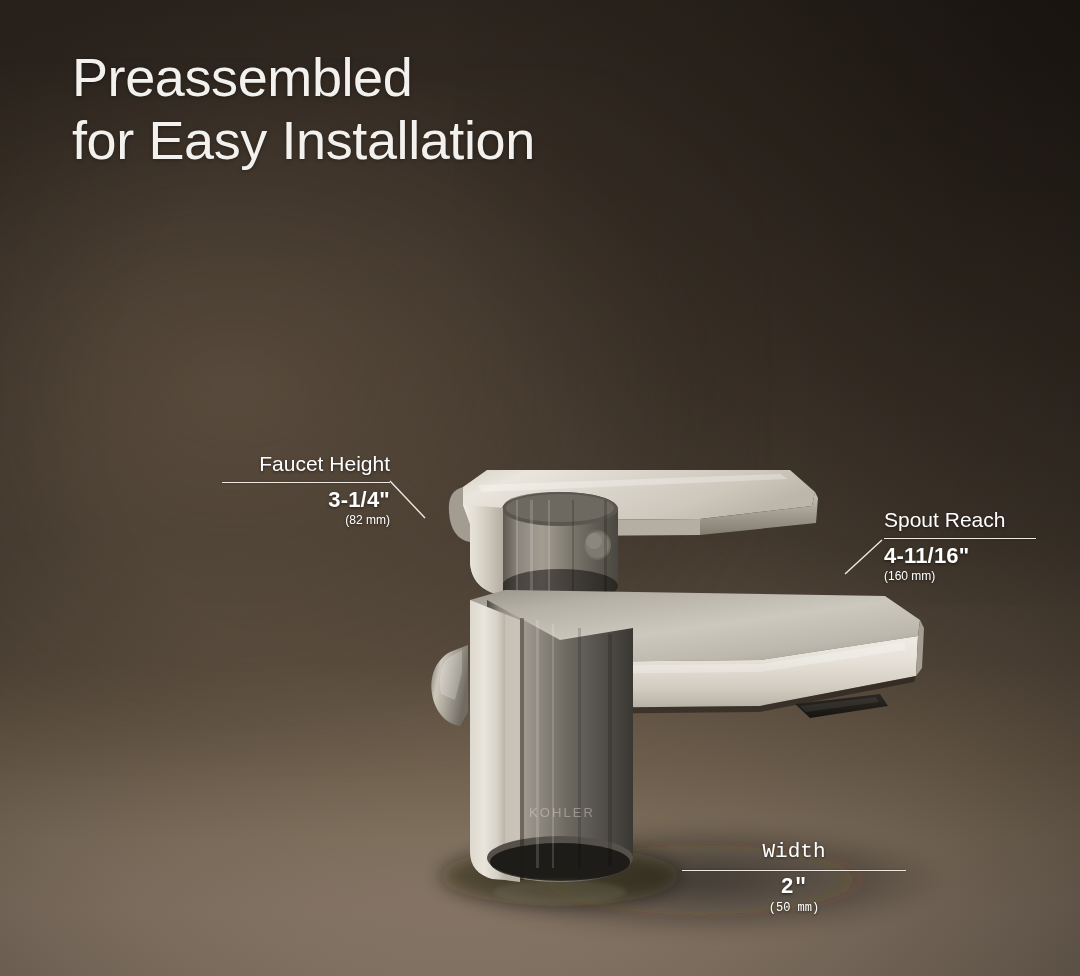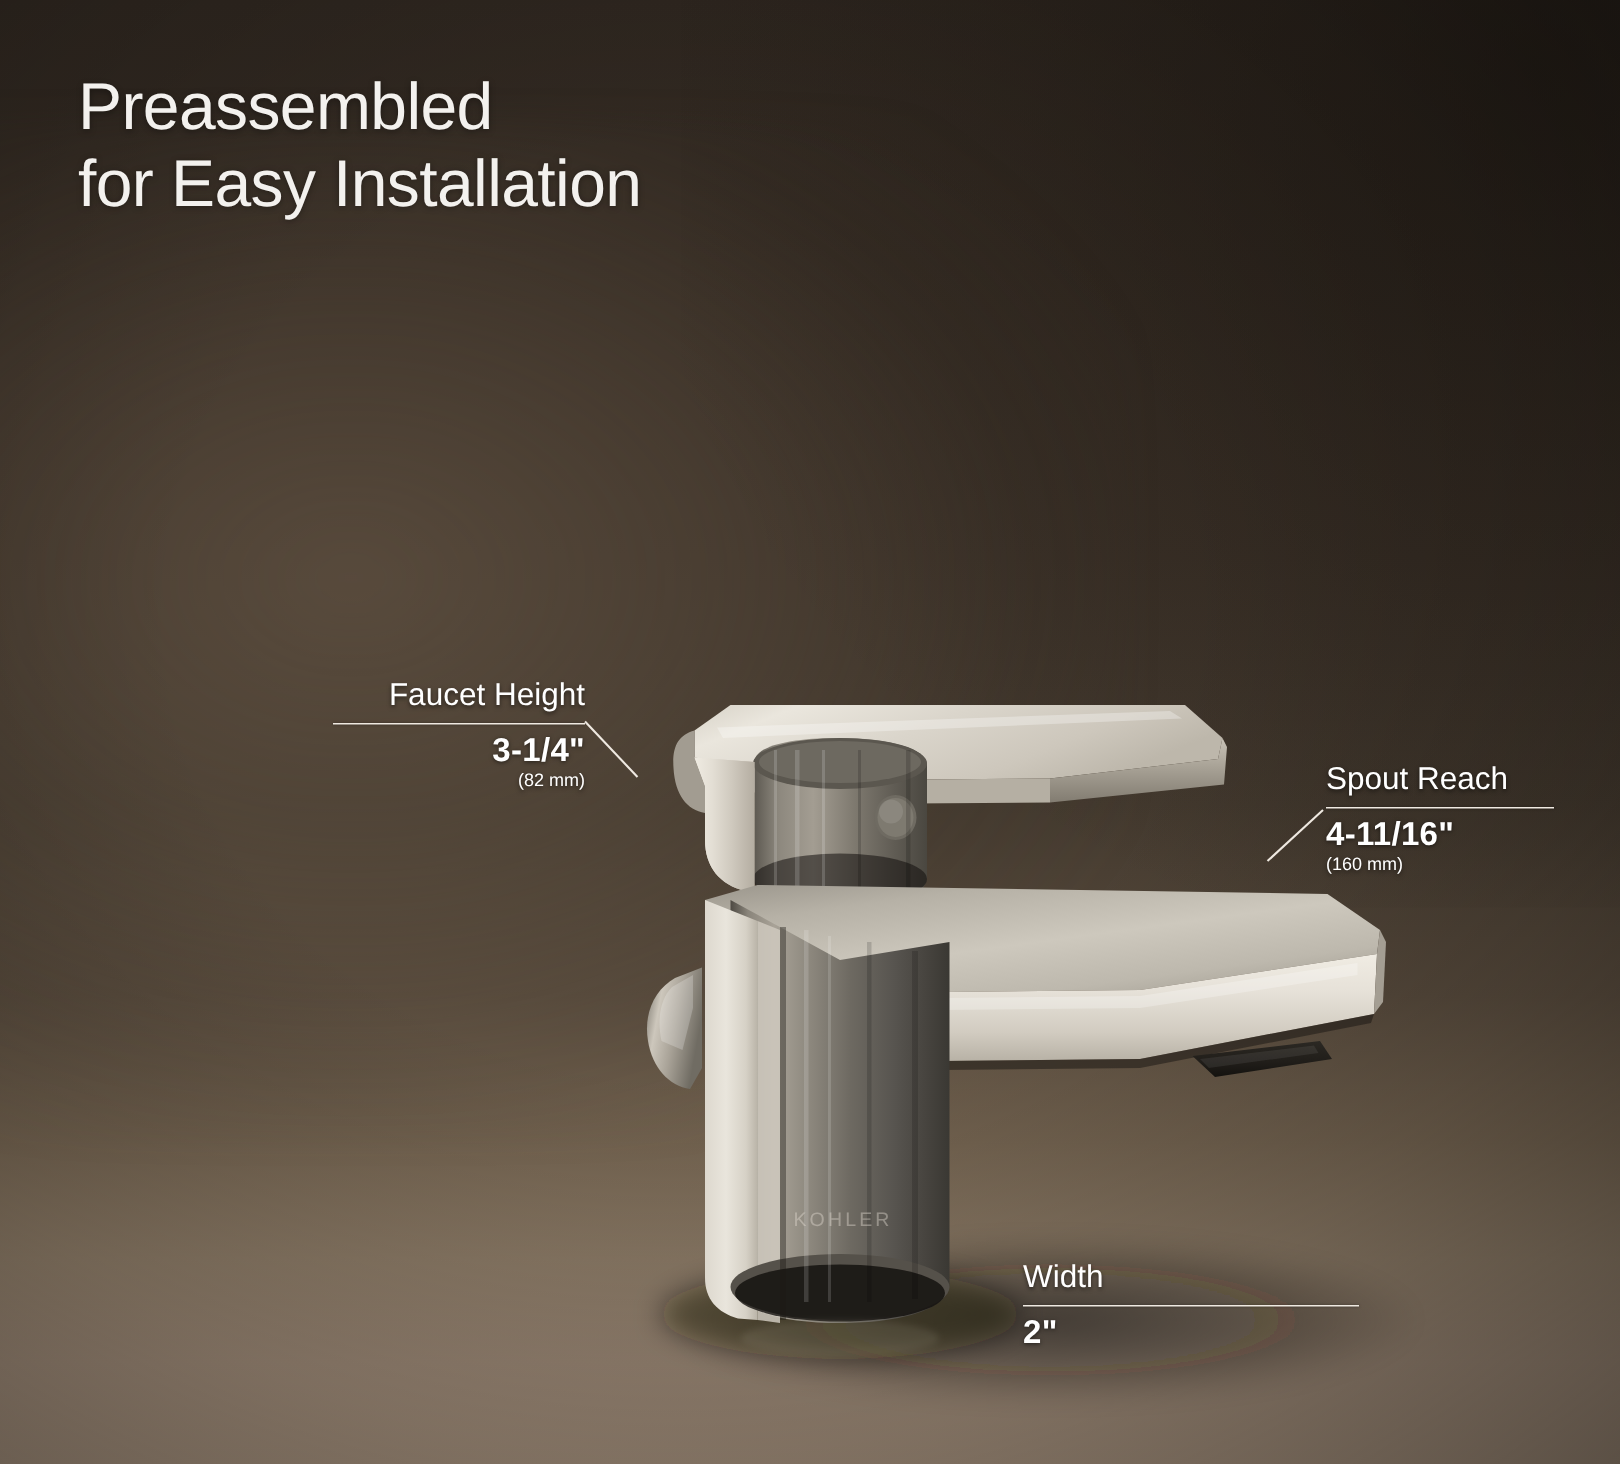--- a/index.html
+++ b/index.html
@@ -62,24 +62,24 @@
     height: 62%;
     background: radial-gradient(ellipse at 92% 8%,
       rgba(24,19,14,0.55) 0%,
       rgba(30,24,18,0.28) 42%,
       rgba(0,0,0,0) 76%);
   }
 
   
   .headline {
     position: absolute;
-    left: 52px;
+    left: 72px;
     top: 46px;
     color: #f3f1ee;
-    font-size: 44px;
+    font-size: 54px;
     line-height: 1.16;
     font-weight: 400;
     letter-spacing: -0.4px;
     text-shadow: 0 1px 4px rgba(0,0,0,0.35);
     white-space: pre-line;
   }
 
   
   #faucet {
     position: absolute;
@@ -118,21 +118,21 @@
     line-height: 1.25;
     white-space: nowrap;
   }
 
   #callout-height { left: 222px; top: 452px; text-align: right; }
   #callout-height .c-rule { width: 168px; }
 
   #callout-reach { left: 884px; top: 508px; text-align: left; }
   #callout-reach .c-rule { width: 152px; margin-left: auto; }
 
-  #callout-width { left: 682px; top: 840px; text-align: left; width: 224px; }
+  #callout-width { left: 682px; top: 840px; text-align: center; width: 224px; font-family: Liberation Mono, monospace; }
   #callout-width .c-rule { width: 224px; margin-left: auto; }
 
   
   #leaders {
     position: absolute;
     left: 0;
     top: 0;
     pointer-events: none;
   }
 </style>
@@ -338,15 +338,16 @@
     <div class="c-title">Spout Reach</div>
     <div class="c-rule"></div>
     <div class="c-imperial">4-11/16"</div>
     <div class="c-metric">(160 mm)</div>
   </div>
 
   <div class="callout" id="callout-width">
     <div class="c-title">Width</div>
     <div class="c-rule"></div>
     <div class="c-imperial">2"</div>
+    <div class="c-metric">(50 mm)</div>
   </div>
 
 </div>
 
 </body></html>

